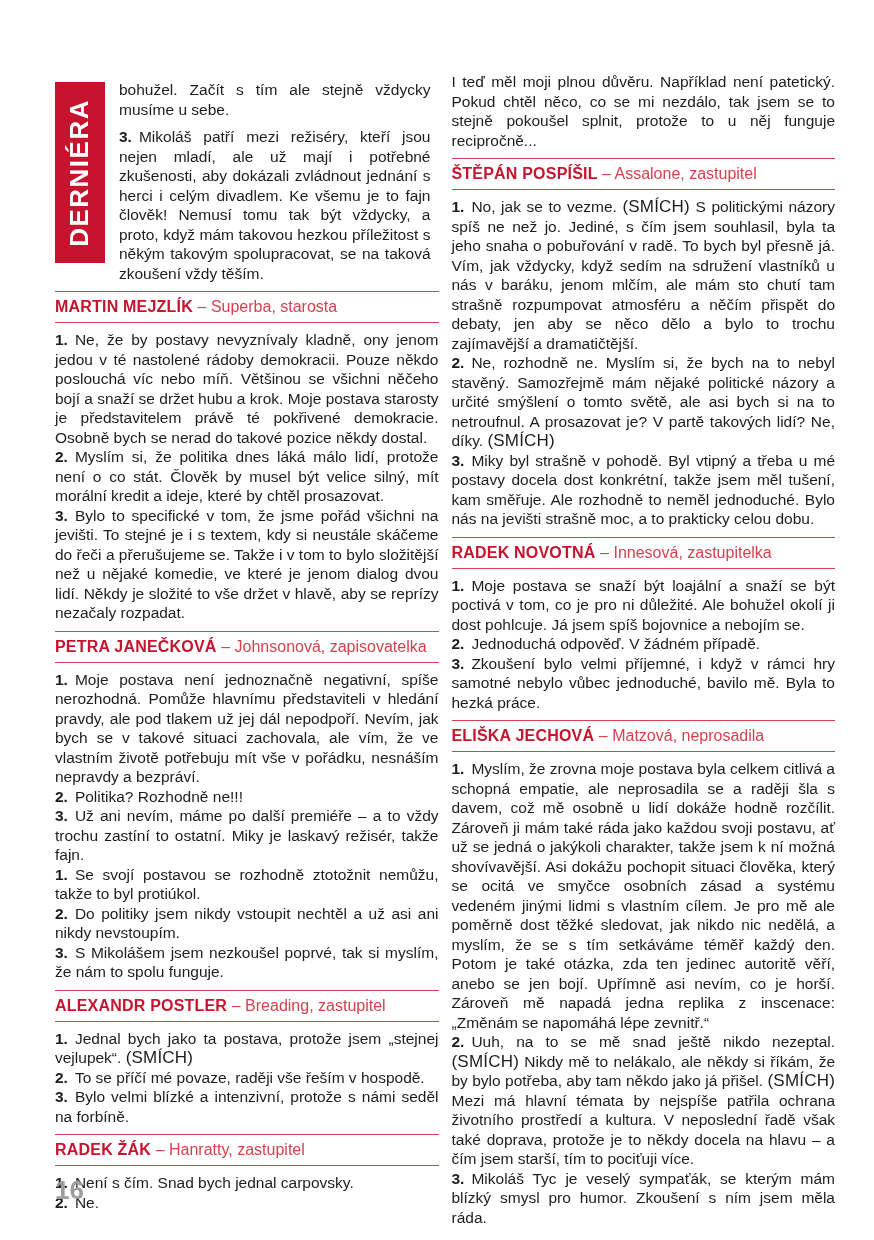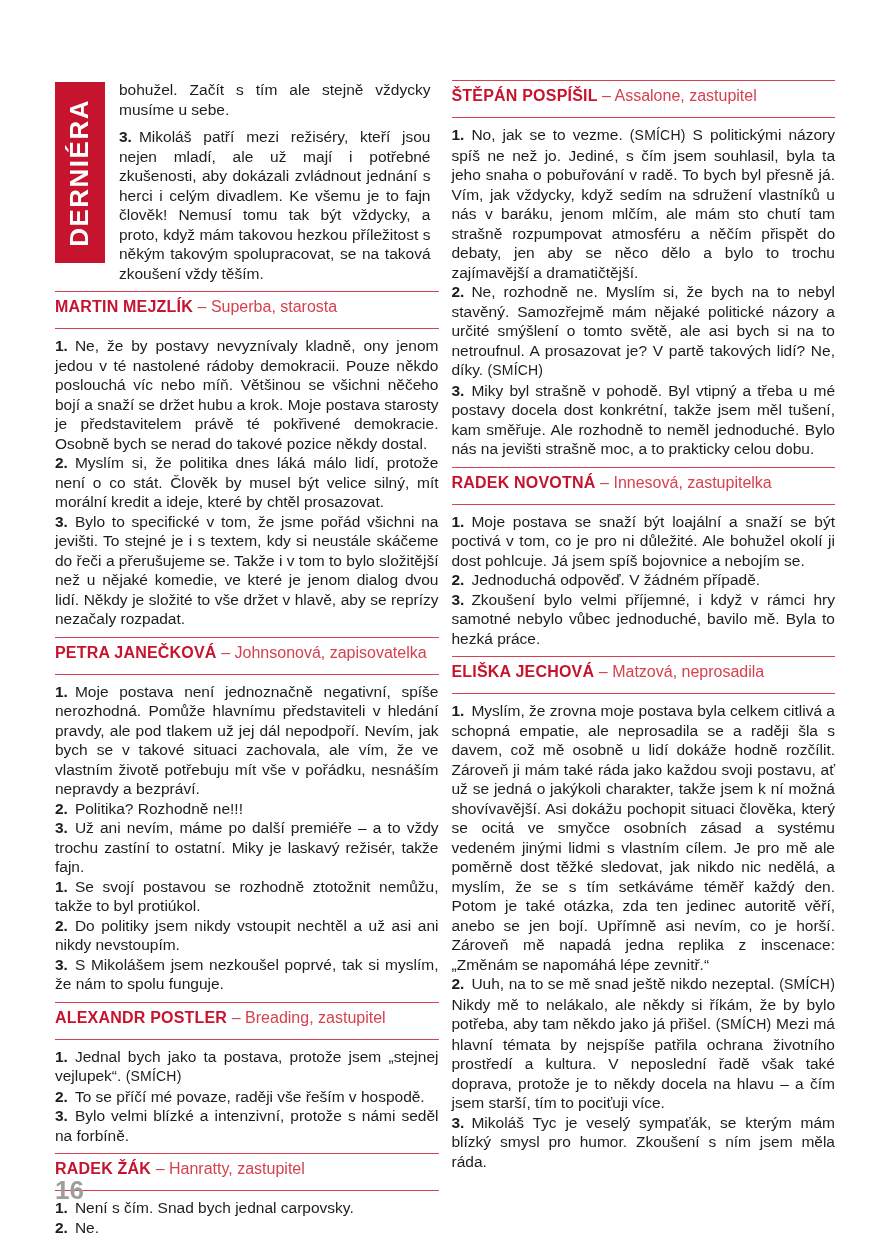--- a/index.html
+++ b/index.html
@@ -53,39 +53,39 @@
     white-space:nowrap;
   }
   .qnum{
     font-weight:bold;
     margin-right:0.45em;
   }
   .person-heading{
     border-top:1.5px solid var(--rule);
     border-bottom:1.5px solid var(--rule);
     margin:8px 0 7px;
-    padding:5px 0 12px;
+    padding:5px 0 6px;
     font-size:16px;
     line-height:19px;
     font-weight:normal;
     text-align:left;
     white-space:nowrap;
     overflow:hidden;
   }
   .person-name{
     color:var(--red-strong);
     font-weight:bold;
     letter-spacing:0.2px;
   }
   .person-role{
     color:var(--red-role);
   }
   .answer{margin:0;}
   .smich{
-    font-size:14px;
+    font-size:17px;
     letter-spacing:0.2px;
   }
   .page-number{
     position:absolute;
     left:55px;
     bottom:34px;
     font-size:26px;
     font-weight:600;
     color:var(--gray);
   }
@@ -156,20 +156,21 @@
     </h2>
     <div class="answers">
               <p class="answer"><b class="qnum">1.</b><span class="answer-text">Není s čím. Snad bych jednal carpovsky.</span></p>
               <p class="answer"><b class="qnum">2.</b><span class="answer-text">Ne.</span></p>
             </div>
   </section>
 </div>
     </section>
 
     <section class="col">
+      <p class="intro">I teď měl moji plnou důvěru. Například není patetický. Pokud chtěl něco, co se mi nezdálo, tak jsem se to stejně pokoušel splnit, protože to u něj funguje recipročně...</p>
       <div class="sections">
   <section class="person-section">
     <h2 class="person-heading">
       <span class="person-name">ŠTĚPÁN POSPÍŠIL </span>
       <span class="person-role">– Assalone, zastupitel</span>
     </h2>
     <div class="answers">
               <p class="answer"><b class="qnum">1.</b><span class="answer-text">No, jak se to vezme. <span class="smich">(SMÍCH)</span> S politickými názory spíš ne než jo. Jediné, s čím jsem souhlasil, byla ta jeho snaha o pobuřování v radě. To bych byl přesně já. Vím, jak vždycky, když sedím na sdružení vlastníků u nás v baráku, jenom mlčím, ale mám sto chutí tam strašně rozpumpovat atmosféru a něčím přispět do debaty, jen aby se něco dělo a bylo to trochu zajímavější a dramatičtější.</span></p>
               <p class="answer"><b class="qnum">2.</b><span class="answer-text">Ne, rozhodně ne. Myslím si, že bych na to nebyl stavěný. Samozřejmě mám nějaké politické názory a určité smýšlení o tomto světě, ale asi bych si na to netroufnul. A prosazovat je? V partě takových lidí? Ne, díky. <span class="smich">(SMÍCH)</span></span></p>
               <p class="answer"><b class="qnum">3.</b><span class="answer-text">Miky byl strašně v pohodě. Byl vtipný a třeba u mé postavy docela dost konkrétní, takže jsem měl tušení, kam směřuje. Ale rozhodně to neměl jednoduché. Bylo nás na jevišti strašně moc, a to prakticky celou dobu.</span></p>

